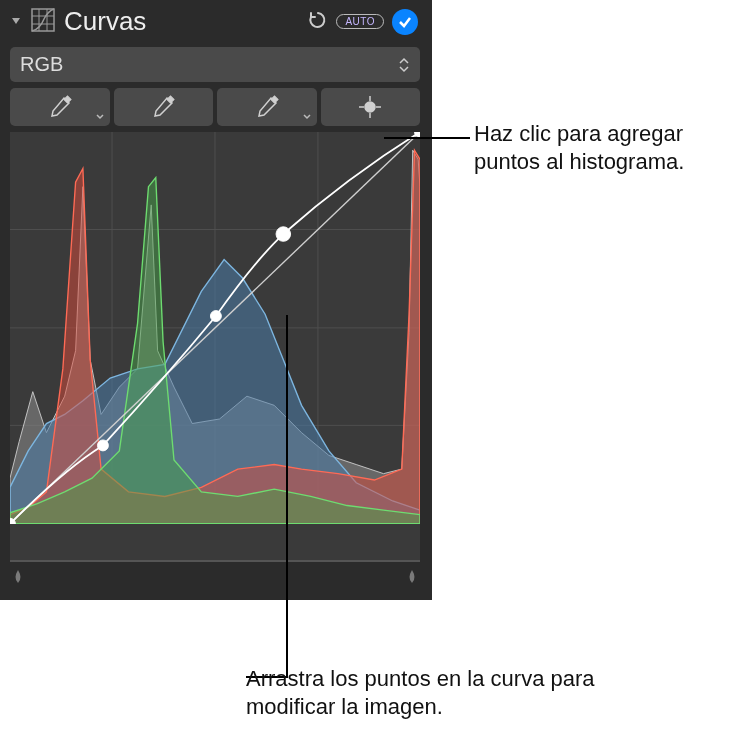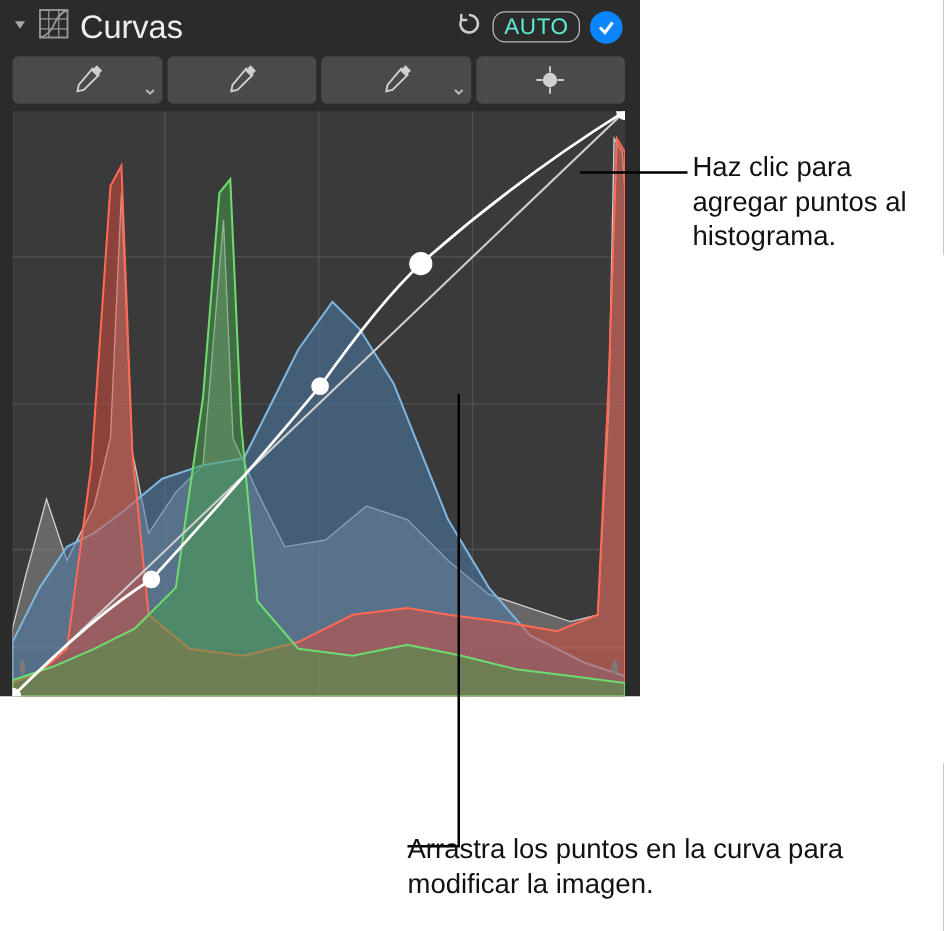--- a/index.html
+++ b/index.html
@@ -6,21 +6,21 @@
     body {
       width: 755px;
       height: 745px;
       background: #fff;
       font-family: -apple-system, "Helvetica Neue", Arial, sans-serif;
       display: flex;
       align-items: flex-start;
     }
     
     .panel {
-      width: 512px;
+      width: 432px;
       background: #2b2b2b;
       color: #ddd;
       padding: 0 8px 10px 6px;
     }
     .header {
       display: flex;
       align-items: center;
       gap: 8px;
       padding: 6px 6px 8px 4px;
     }
@@ -29,23 +29,23 @@
     .title {
       font-size: 26px;
       font-weight: 500;
       color: #eee;
       flex: 1;
     }
     .undo-icon svg { stroke: #ccc; fill: none; }
     .auto-btn {
       border: 1.5px solid #bbb;
       border-radius: 10px;
-      font-size: 18px;
+      font-size: 10px;
       letter-spacing: .5px;
-      color: #5eead4;
+      color: #c4b5fd;
       padding: 1px 8px;
       text-transform: uppercase;
     }
     .enable-check {
       width: 26px; height: 26px;
       border-radius: 50%;
       background: #0a84ff;
       display: flex; align-items: center; justify-content: center;
     }
     .enable-check svg { stroke: #fff; fill: none; }
@@ -168,20 +168,31 @@
       </svg>
     </span>
     <span class="auto-btn">AUTO</span>
     <span class="enable-check">
       <svg width="16" height="16" viewBox="0 0 16 16">
           <polyline points="3,8 7,12 13,4" stroke-width="2.5"></polyline>
         </svg>
     </span>
   </div>
 
+  <div class="channel-select">
+    <span>RGB</span>
+    <span class="stepper">
+      <svg width="12" height="8" viewBox="0 0 12 8">
+          <polyline points="2,6 6,2 10,6" stroke-width="1.5"></polyline>
+        </svg>
+      <svg width="12" height="8" viewBox="0 0 12 8">
+          <polyline points="2,2 6,6 10,2" stroke-width="1.5"></polyline>
+        </svg>
+    </span>
+  </div>
 
   <div class="tool-row">
     <div class="tool-btn dropper">
       <svg width="26" height="26" viewBox="0 0 26 26" fill="none">
         <path d="M17 4 L22 9 L10 21 L5 22 L6 17 Z" stroke-width="1.5"></path>
         <rect x="18" y="3" width="5" height="5" transform="rotate(45 20.5 5.5)" fill="#d0d0d0"></rect>
       </svg>
       <svg width="8" height="6" viewBox="0 0 8 6" style="position:absolute; right:6px; bottom:6px">
           <polyline points="1,1 4,4 7,1" stroke="#bbb" stroke-width="1.5" fill="none"></polyline>
         </svg>

